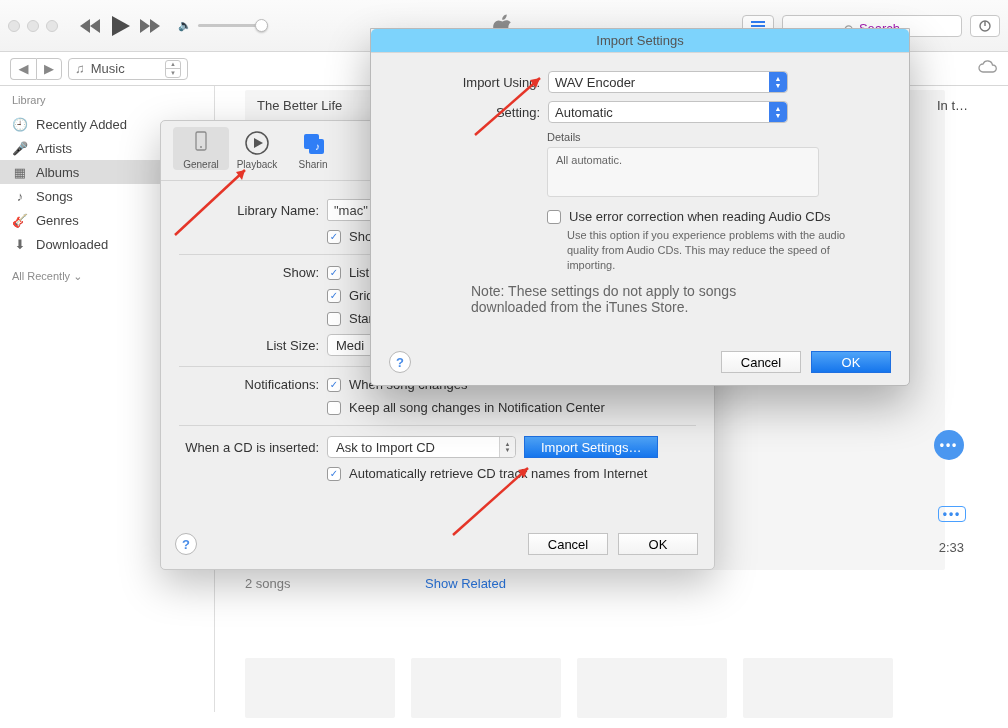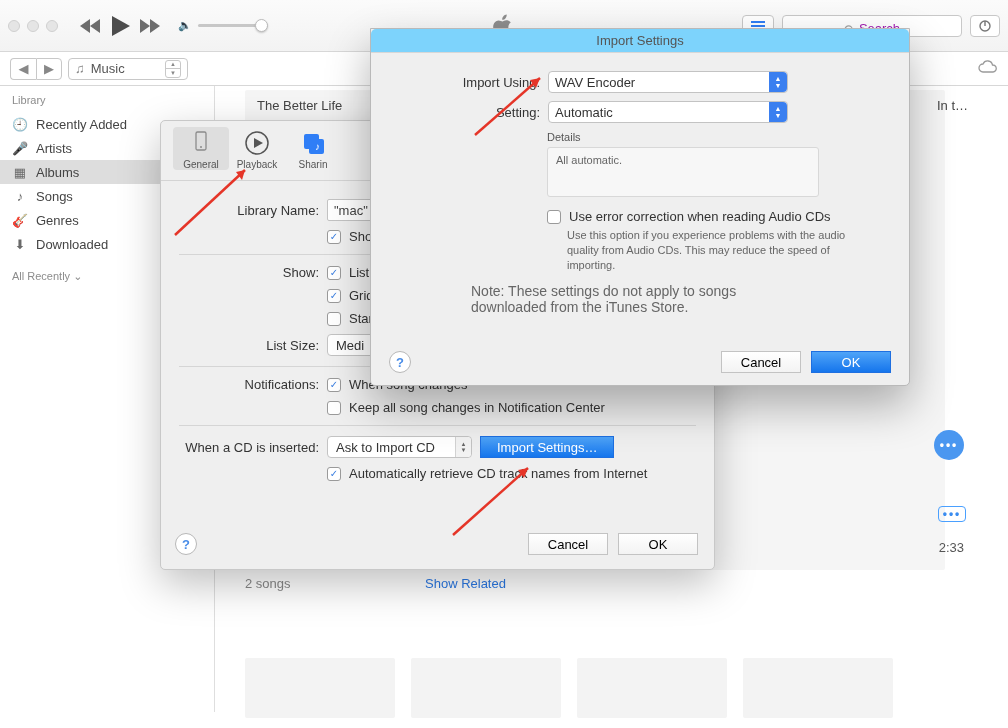--- a/index.html
+++ b/index.html
@@ -60,21 +60,21 @@
 .dlgtabs{height:60px;border-bottom:1px solid #d4d4d4;display:flex;gap:0;padding:6px 12px 0;align-items:flex-start;}
 .dtab{width:56px;display:flex;flex-direction:column;align-items:center;gap:2px;font-size:10px;color:#555;padding-top:2px;}
 .dtab.sel{background:#dedede;border-radius:4px;}
 .dtab .ibox{width:28px;height:28px;display:flex;align-items:center;justify-content:center;}
 .dlgbody{padding:18px 18px 10px;}
 .frow{display:flex;align-items:center;gap:8px;margin-bottom:8px;}
 .flabel{width:140px;text-align:right;color:#333;}
 .txtfield{height:22px;border:1px solid #c3c3c3;background:#fff;border-radius:2px;padding:0 6px;display:flex;align-items:center;color:#444;width:60px;}
 .chk{width:14px;height:14px;border:1px solid #9a9a9a;border-radius:3px;background:#fff;display:inline-flex;align-items:center;justify-content:center;font-size:10px;color:#3a7ee0;}
 .chk.on::after{content:"✓";}
-.selbox{height:22px;border:1px solid #c3c3c3;background:#fff;border-radius:4px;padding:0 18px 0 8px;display:flex;align-items:center;color:#333;position:relative;width:145px;}
+.selbox{height:22px;border:1px solid #c3c3c3;background:#fff;border-radius:4px;padding:0 18px 0 8px;display:flex;align-items:center;color:#333;position:relative;width:189px;}
 .selbox .arrs{position:absolute;right:0;top:0;bottom:0;width:16px;background:#f2f2f2;border-left:1px solid #d2d2d2;border-radius:0 4px 4px 0;display:flex;flex-direction:column;align-items:center;justify-content:center;font-size:6px;color:#666;}
 .hr{border:none;border-top:1px solid #d5d5d5;margin:10px 0;}
 .btnrow{display:flex;justify-content:flex-end;gap:10px;padding:0 16px 14px;position:absolute;bottom:0;right:0;left:0;}
 .macbtn{height:22px;min-width:80px;padding:0 16px;border:1px solid #c3c3c3;background:linear-gradient(#fff,#f3f3f3);border-radius:0;font-size:13px;}
 .macbtn.blue{background:linear-gradient(#4fa4f8,#1575ec);border-color:#1e6fe0;color:#fff;}
 .helpbtn{position:absolute;left:14px;bottom:14px;width:22px;height:22px;border:1px solid #b8b8b8;border-radius:50%;background:#fff;color:#4a8de8;display:flex;align-items:center;justify-content:center;font-weight:bold;}
 
 
 .sheet{position:absolute;left:370px;top:28px;width:540px;height:358px;background:#efefef;border:1px solid #b9b9b9;border-radius:0 0 5px 5px;box-shadow:0 20px 44px rgba(0,0,0,.3);}
 .sheettitle{height:24px;background:#7dd3fc;border-bottom:1px solid #d7d7d7;display:flex;align-items:center;justify-content:center;color:#555;border-radius:5px 5px 0 0;}

